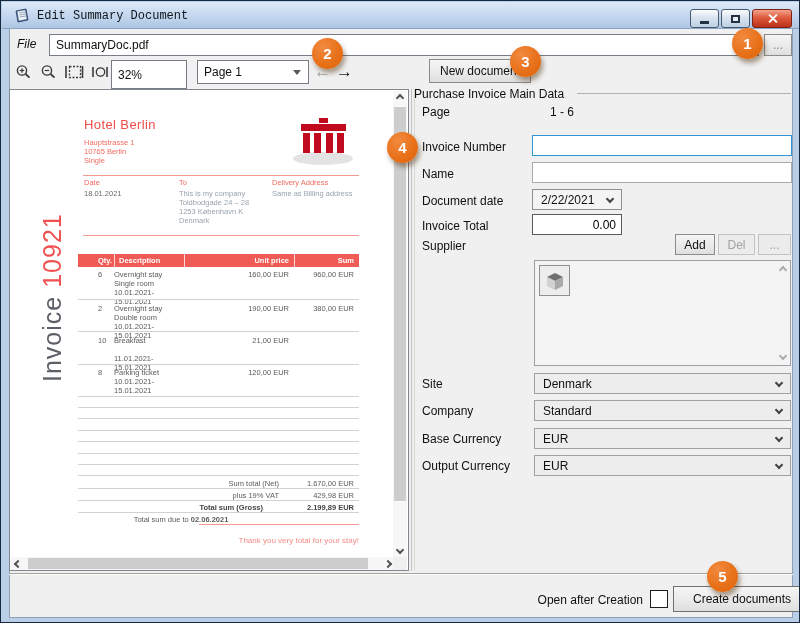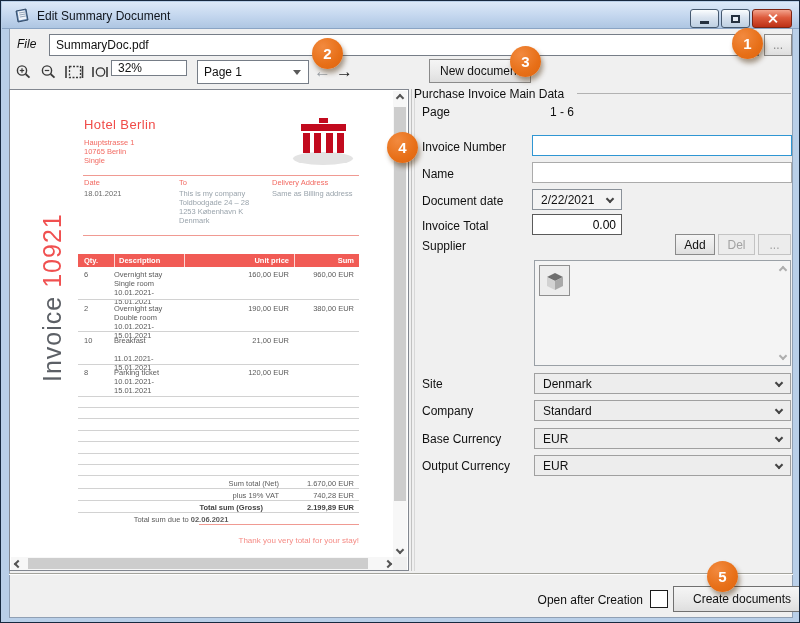--- a/index.html
+++ b/index.html
@@ -2,21 +2,21 @@
 <html><head>
 <meta charset="utf-8">
 <style>
   html,body{margin:0;padding:0;background:#444;}
   *{box-sizing:border-box;font-family:"Liberation Sans",sans-serif;}
   .win{position:relative;width:800px;height:623px;margin:0 auto;background:#b9cfe8;border:1px solid #17293f;overflow:hidden;}
   
   .titlebar{position:absolute;left:1px;top:1px;width:798px;height:27px;
     background:linear-gradient(#dce9f8,#c3d6ee 55%,#aec6e2);border-bottom:1px solid #8aa4c4;}
   .title-ico{position:absolute;left:11px;top:5px;width:18px;height:18px;}
-  .title-text{position:absolute;left:35px;top:7px;font-size:12px;color:#10151c;}
+  .title-text{position:absolute;left:35px;top:7px;font-size:12px;color:#10151c;font-family:Liberation Mono, monospace;}
   .winbtn{position:absolute;top:7px;height:19px;border:1px solid #46596f;border-radius:3px;
     display:flex;align-items:center;justify-content:center;}
   .winbtn.min{left:688px;width:29px;background:linear-gradient(#fbfdfe,#d9e3ef 45%,#bed0e2);}
   .winbtn.max{left:719px;width:29px;background:linear-gradient(#fbfdfe,#d9e3ef 45%,#bed0e2);}
   .winbtn.close{left:750px;width:40px;background:linear-gradient(#f3a38d,#dd5a3c 45%,#bc3016);border-color:#7c2413;}
   .glyph-min{width:9px;height:3px;background:#25313f;margin-top:7px;}
   .glyph-max{width:9px;height:8px;border:2px solid #25313f;background:#e8eef6;}
   .glyph-close{position:relative;width:11px;height:11px;}
   .glyph-close:before,.glyph-close:after{content:"";position:absolute;left:5px;top:0;width:2px;height:11px;background:#fff;}
   .glyph-close:before{transform:rotate(45deg);}.glyph-close:after{transform:rotate(-45deg);}
@@ -40,21 +40,21 @@
   .inv.gray{color:#9aa4ac;}
   .redline{position:absolute;height:1px;background:#f09a92;}
   .sepline{position:absolute;left:68px;width:281px;height:1px;background:#d2d2d2;}
   .inv-rot{position:absolute;left:28px;top:292px;transform:rotate(-90deg);transform-origin:0 0;
     font-size:25px;letter-spacing:1px;white-space:nowrap;color:#5c6066;}
   .inv-rot .num{color:#f05050;}
   .inv-head{position:absolute;left:68px;top:164px;width:281px;height:13px;background:#f15b55;color:#fff;
     display:grid;grid-template-columns:36px 70px 110px 65px;font-size:7.5px;font-weight:bold;align-items:center;}
   .inv-row{position:absolute;left:68px;width:281px;display:grid;grid-template-columns:36px 70px 110px 65px;
     font-size:7.5px;line-height:9px;color:#5b5b5b;}
-  .c-qty{padding-left:6px;}.c-desc div{height:9px;}.c-unit,.c-sum{text-align:right;padding-right:5px;}
+  .c-qty{padding-left:20px;}.c-desc div{height:9px;}.c-unit,.c-sum{text-align:right;padding-right:5px;}
   .inv-head .c-desc,.inv-head .c-unit,.inv-head .c-sum{border-left:1px solid rgba(255,255,255,.75);height:13px;display:flex;align-items:center;}
   .inv-head .c-desc{padding-left:4px;}
   .inv-head .c-unit,.inv-head .c-sum{justify-content:flex-end;display:flex;}
   .tot-row{position:absolute;left:68px;width:276px;display:grid;grid-template-columns:1fr 75px;
     font-size:7.5px;color:#5b5b5b;}
   .tot-row div{text-align:right;}
   .tot-row.bold{font-weight:bold;color:#444;}
   
   .vsb{position:absolute;right:1px;top:1px;width:14px;height:466px;background:#f7f7f7;}
   .hsb{position:absolute;left:1px;top:467px;width:384px;height:13px;background:#f7f7f7;}
@@ -139,21 +139,21 @@
       <line x1="18.5" y1="2" x2="18.5" y2="14" stroke="#3a3a3a" stroke-width="1.6"></line>
     </svg>
   </div>
   <div class="toolico" style="left:88px;top:61px;">
     <svg width="18" height="16" viewBox="0 0 18 16">
       <line x1="2" y1="3" x2="2" y2="13" stroke="#3a3a3a" stroke-width="1.6"></line>
       <circle cx="9.5" cy="8" r="4.2" fill="none" stroke="#3a3a3a" stroke-width="1.3"></circle>
       <line x1="16" y1="3" x2="16" y2="13" stroke="#3a3a3a" stroke-width="1.6"></line>
     </svg>
   </div>
-  <input class="txt" style="left: 110px; top: 59px; width: 76px; height: 16px;" value="32%">
+  <input class="txt" style="left: 110px; top: 59px; width: 76px; height: 29px;" value="32%">
   <div class="combo" style="left:196px;top:59px;width:112px;height:24px;">
     <span>Page 1</span>
     <span class="tri"></span>
   </div>
   <span class="navarrow" style="left:313px;top:61px;color:#9aa0a6;">←</span>
   <span class="navarrow" style="left:335px;top:61px;color:#222;">→</span>
   <div class="btn" style="left:428px;top:58px;width:102px;height:24px;">New document</div>
 
   <div class="preview">
 
@@ -259,21 +259,21 @@
     <div class="sepline" style="top:374px;"></div>
     <div class="sepline" style="top:385px;"></div>
 
     <div class="tot-row" style="top:389px;">
       <div>Sum total (Net)</div>
         <div>1.670,00 EUR</div>
     </div>
     <div class="sepline" style="top:398px;"></div>
     <div class="tot-row" style="top:401px;">
       <div>plus 19% VAT</div>
-        <div>740,28 EUR</div>
+        <div>429,98 EUR</div>
     </div>
     <div class="sepline" style="top:410px;"></div>
     <div class="tot-row bold" style="top:413px;gap:16px;">
       <div>Total sum (Gross)</div>
         <div>2.199,89 EUR</div>
     </div>
     <div class="sepline" style="top:422px;"></div>
     <div class="inv" style="left:68px;top:425px;width:206px;text-align:center;color:#5b5b5b;">
       <span>Total sum due to </span><b>02.06.2021</b>
     </div>

